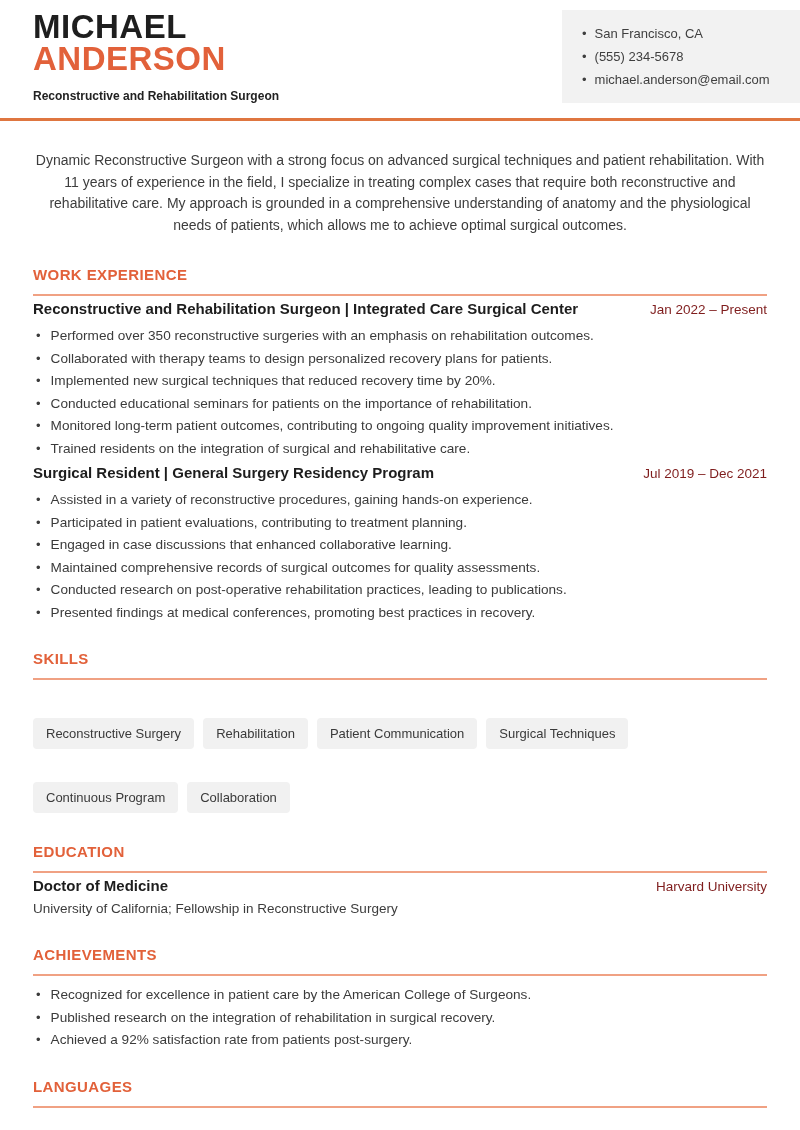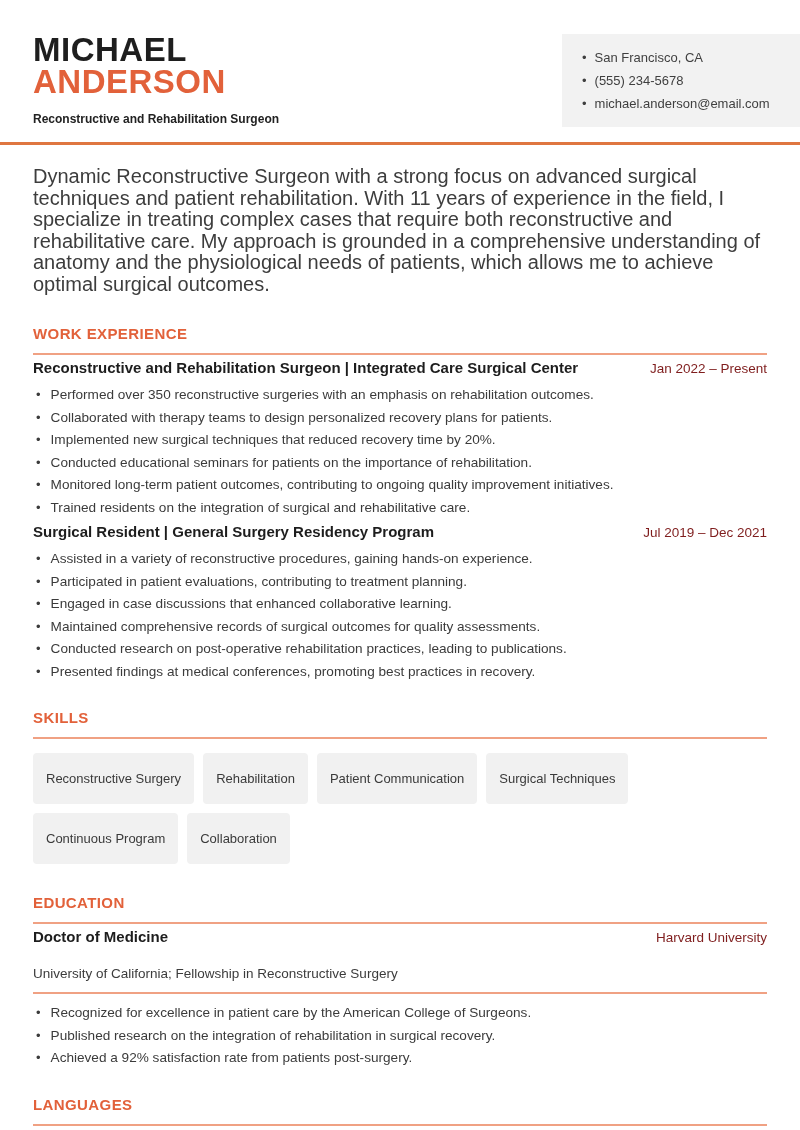--- a/index.html
+++ b/index.html
@@ -8,62 +8,63 @@
     width: 800px;
     height: 1130px;
     overflow: hidden;
     font-family: "Liberation Sans", sans-serif;
     color: #3b3b3b;
     -webkit-font-smoothing: antialiased;
   }
   .page { padding: 0 33px; }
 
   
-  .header { display: flex; justify-content: space-between; align-items: center; padding-top: 32px; }
+  .header { display: flex; justify-content: space-between; align-items: flex-end; padding-top: 8px; }
   .name { font-size: 33px; line-height: 32px; font-weight: bold; letter-spacing: 0.5px; color: #1e1e1e; }
   .name .last { color: var(--accent); }
   .headline { margin-top: 14px; font-size: 12px; font-weight: bold; color: #222222; }
   .contact-box { background: var(--contact-bg); width: 238px; margin-right: -33px; padding: 12px 20px 12px 20px; margin-top: 2px; }
   .contact-item { display: flex; align-items: baseline; font-size: 13px; color: #3f3f3f; line-height: 23px; }
   .contact-item .dot { margin-right: 8px; font-size: 13px; color: #3f3f3f; }
 
   .top-rule { border: none; border-top: 3px solid var(--rule-strong); margin: 15px -33px 0 -33px; }
 
   
-  .summary { margin-top: 21px; font-size: 20px; line-height: 21.5px; color: #3d3d3d; max-width: 734px; }
+  .summary { margin-top: 29px; font-size: 14px; line-height: 21.5px; color: #3d3d3d; max-width: 734px; text-align: center; }
 
   
   .section-heading {
     margin-top: 30px;
     color: var(--accent);
     font-size: 15px;
     font-weight: bold;
     letter-spacing: 0.4px;
   }
   .section-rule { border: none; border-top: 2px solid var(--rule-light); margin-top: 11px; }
 
   
   .entry-header { display: flex; justify-content: space-between; align-items: baseline; margin-top: 4px; }
   .entry-title { font-size: 15px; font-weight: bold; color: #1d1d1d; }
   .entry-dates { font-size: 13.5px; color: #7f1d1d; white-space: nowrap; }
-  .entry-sub { margin-top: 21px; font-size: 13.5px; color: #3c3c3c; }
+  .entry-sub { margin-top: 7px; font-size: 13.5px; color: #3c3c3c; }
 
   ul.bullets { list-style: none; margin-top: 12px; }
   ul.bullets li { display: flex; align-items: baseline; font-size: 13.6px; line-height: 14.5px; margin-bottom: 8px; color: #3b3b3b; }
   ul.bullets li .dot { margin-right: 10px; margin-left: 3px; font-size: 13px; }
 
   
   .tag-row { display: flex; flex-wrap: wrap; gap: 9px; margin-top: 14px; max-width: 740px; }
   .tag {
     background: var(--tag-bg);
     border-radius: 4px;
-    padding: 18px 13px;
+    padding: 8px 13px;
     font-size: 13px;
     color: #3a3a3a;
     white-space: nowrap;
+    margin-top: 24px;
   }
 </style>
 </head>
 <body>
 
 <div class="page">
 
   <div class="header">
     <div>
       <div class="name">
@@ -175,20 +176,21 @@
   <h2 class="section-heading">EDUCATION</h2>
   <hr class="section-rule">
   <div>
     <div class="entry-header">
       <span class="entry-title">Doctor of Medicine</span>
       <span class="entry-dates">Harvard University</span>
     </div>
     <div class="entry-sub">University of California; Fellowship in Reconstructive Surgery</div>
   </div>
 
+  <h2 class="section-heading">ACHIEVEMENTS</h2>
   <hr class="section-rule">
   <ul class="bullets">
     <li>
         <span class="dot">•</span>
         <span>Recognized for excellence in patient care by the American College of Surgeons.</span>
       </li>
     <li>
         <span class="dot">•</span>
         <span>Published research on the integration of rehabilitation in surgical recovery.</span>
       </li>

